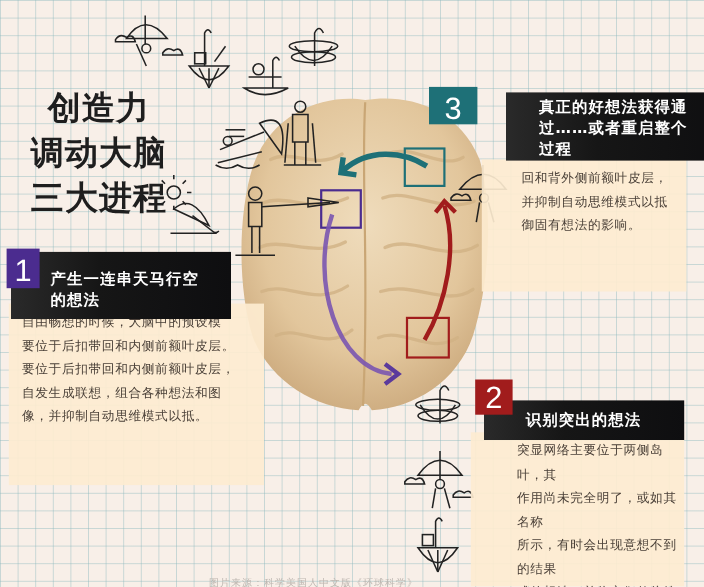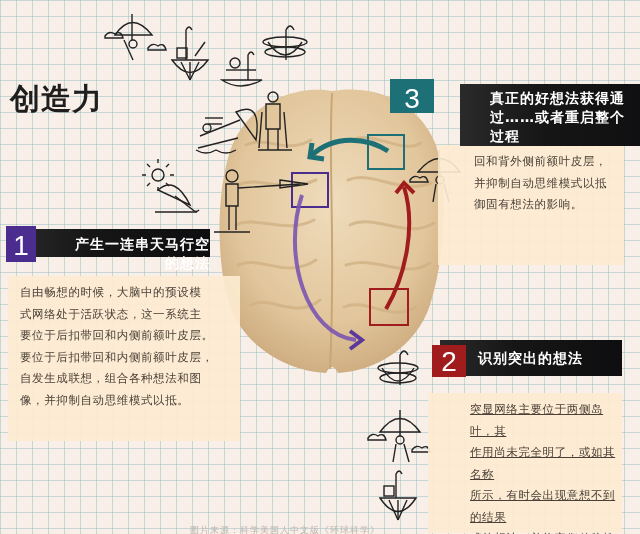--- a/index.html
+++ b/index.html
@@ -12,20 +12,21 @@
       linear-gradient(to bottom, rgba(140,185,190,0.45) 1px, transparent 1px);
     background-size: 16px 16px;
   }
   .abs { position: absolute; }
 
   
   .title {
     left: 10px; top: 78px; width: 160px;
     font-size: 30px; font-weight: bold; color: #1e1e1e; line-height: 41px;
     letter-spacing: 1px;
+    text-align: center;
   }
 
   
   .brain {
     left: 216px; top: 85px; width: 232px; height: 290px;
   }
 
   
   .panel-body {
     background: rgba(253, 236, 208, 0.92);
@@ -36,29 +37,29 @@
     background: linear-gradient(to right, #2a2a2a 0%, #161616 40%, #0e0e10 100%);
     color: #fff; font-weight: bold; font-size: 14px; line-height: 19px;
     letter-spacing: 1px;
   }
   .num-box {
     color: #fff; font-size: 28px; text-align: center; line-height: 40px;
     font-family: "Liberation Sans", sans-serif;
   }
 
   .p1-body { left: 8px; top: 276px; width: 232px; height: 165px; padding: 6px 10px 0 12px; box-sizing: border-box; }
-  .p1-header { left: 10px; top: 229px; width: 200px; height: 28px; padding: 6px 0 0 36px; box-sizing: border-box; text-align: right; }
+  .p1-header { left: 10px; top: 229px; width: 200px; height: 61px; padding: 16px 0 0 36px; box-sizing: border-box; }
   .p1-num { left: 6px; top: 226px; width: 30px; height: 36px; background: #4b2c8f; }
 
   .p3-body { left: 438px; top: 145px; width: 186px; height: 120px; padding: 6px 6px 0 36px; box-sizing: border-box; }
   .p3-header { left: 418px; top: 84px; width: 206px; height: 62px; padding: 5px 0 0 30px; box-sizing: border-box; margin-left: 42px; }
   .p3-num { left: 390px; top: 79px; width: 44px; height: 34px; background: #1e7077; }
 
-  .p2-body { left: 428px; top: 393px; width: 194px; height: 140px; padding: 6px 6px 0 42px; box-sizing: border-box; text-decoration: underline; }
-  .p2-header { left: 440px; top: 340px; width: 182px; height: 36px; padding: 9px 0 0 38px; box-sizing: border-box; }
+  .p2-body { left: 428px; top: 393px; width: 194px; height: 140px; padding: 6px 6px 0 42px; box-sizing: border-box; }
+  .p2-header { left: 440px; top: 364px; width: 182px; height: 36px; padding: 9px 0 0 38px; box-sizing: border-box; }
   .p2-num { left: 432px; top: 345px; width: 34px; height: 32px; background: #a11c1c; line-height: 34px; }
 
   .doodles { left: 0; top: 0; width: 640px; height: 534px; pointer-events: none; }
   .footer-text {
     left: 190px; top: 524px; font-size: 9px; color: #bdb6b0; letter-spacing: 1px;
   }
 </style>
 </head>
 <body>
 
@@ -200,25 +201,26 @@
     <path d="M398 500 V 520"></path>
       <path d="M389 500 L 398 520"></path>
       <path d="M407 500 L 398 520"></path>
     <path d="M396 498 V 474 q 3 -6 6 0"></path>
     <rect x="384" y="486" width="10" height="10"></rect>
   </g>
 </svg>
 
 <div class="abs title">
   <div>创造力</div>
+  <div>调动大脑</div>
+  <div>三大进程</div>
 </div>
 
 <div class="abs panel-body p1-body">
   <div>自由畅想的时候，大脑中的预设模</div>
-  <div>式网络处于活跃状态，这一系统主</div>
   <div>要位于后扣带回和内侧前额叶皮层。</div>
   <div>要位于后扣带回和内侧前额叶皮层，</div>
   <div>自发生成联想，组合各种想法和图</div>
   <div>像，并抑制自动思维模式以抵。</div>
 </div>
 <div class="abs panel-header p1-header">
   <div>产生一连串天马行空</div>
   <div>的想法</div>
 </div>
 <div class="abs num-box p1-num">1</div>

